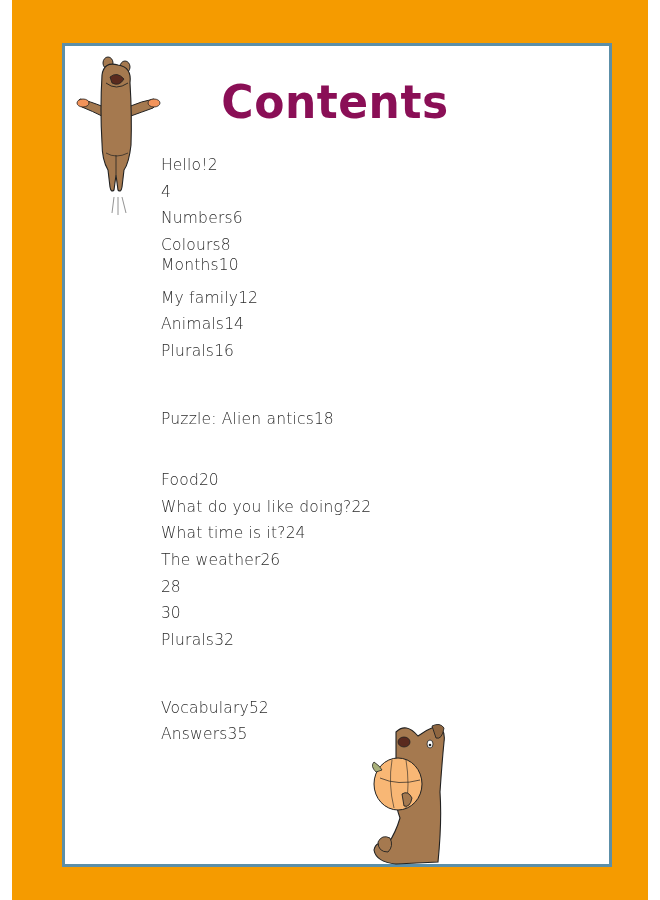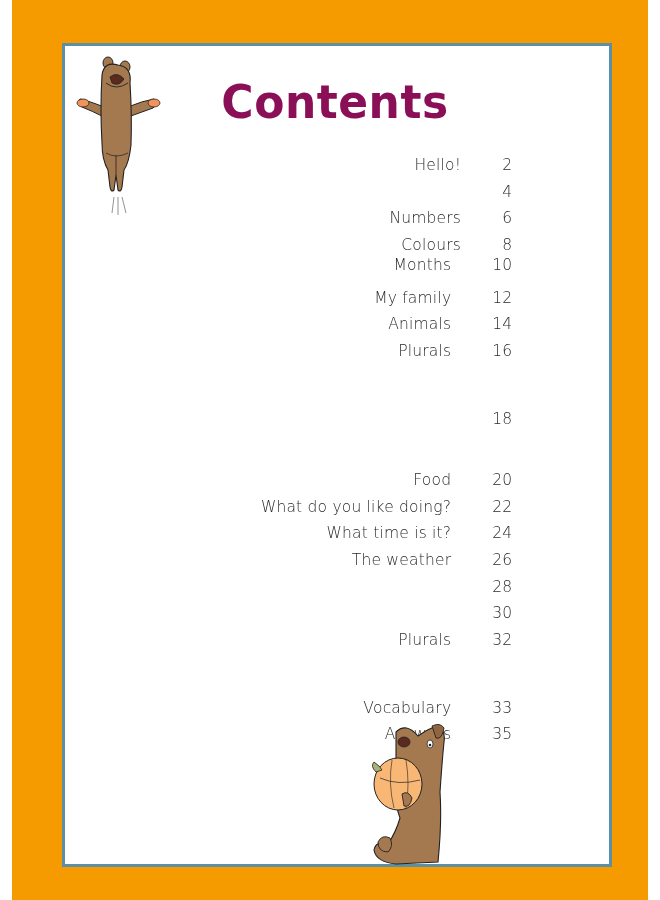--- a/index.html
+++ b/index.html
@@ -19,23 +19,23 @@
   }
   .title {
     position: absolute; left: 0; top: 76px; width: 670px; text-align: center;
     font-family: "DejaVu Sans", sans-serif; font-weight: bold;
     font-size: 44px; color: #8a0f56; letter-spacing: 0.5px;
     transform: scaleY(1.05);
   }
   .toc { position: absolute; left: 161px; width: 351px; }
   .row {
     position: absolute; left: 0; width: 351px; height: 22px;
-    display: flex; justify-content: flex-end; align-items: baseline;
+    display: flex; justify-content: flex-start; align-items: baseline;
     font-size: 15.5px; color: #2b2b2b;
-    font-family: "DejaVu Sans", sans-serif; font-weight: 300; gap: 41px;
+    font-family: "DejaVu Sans", sans-serif; font-weight: 300;
   }
   .row .label { letter-spacing: 0.2px; }
   .row .page { text-align: right; }
   .bear { position: absolute; }
 </style>
 </head>
 <body>
 
 <div class="frame"></div>
 <div class="panel"></div>
@@ -91,20 +91,21 @@
   <div class="row" style="top:315px">
     <span class="label">Animals</span>
     <span class="page">14</span>
   </div>
   <div class="row" style="top:342px">
     <span class="label">Plurals</span>
     <span class="page">16</span>
   </div>
 
   <div class="row" style="top:410px">
+    <span class="label">Puzzle: Alien antics</span>
     <span class="page">18</span>
   </div>
 
   <div class="row" style="top:471px">
     <span class="label">Food</span>
     <span class="page">20</span>
   </div>
   <div class="row" style="top:498px">
     <span class="label">What do you like doing?</span>
     <span class="page">22</span>
@@ -123,21 +124,21 @@
   <div class="row" style="top:604px">
     <span class="page">30</span>
   </div>
   <div class="row" style="top:631px">
     <span class="label">Plurals</span>
     <span class="page">32</span>
   </div>
 
   <div class="row" style="top:699px">
     <span class="label">Vocabulary</span>
-    <span class="page">33</span>
+    <span class="page">52</span>
   </div>
   <div class="row" style="top:725px">
     <span class="label">Answers</span>
     <span class="page">35</span>
   </div>
 </div>
 
 <svg class="bear" style="left:366px; top:722px;" width="86" height="144" viewBox="0 0 86 144">
 
   <path d="M30 10 Q40 0 52 14 Q60 8 70 4 Q80 6 78 20 Q76 40 74 70 Q76 100 72 140 L30 142 Q10 140 8 128 Q10 118 22 122 Q30 110 34 96 Q28 80 30 60 Z" fill="#a5794f" stroke="#222" stroke-width="1.1"></path>

